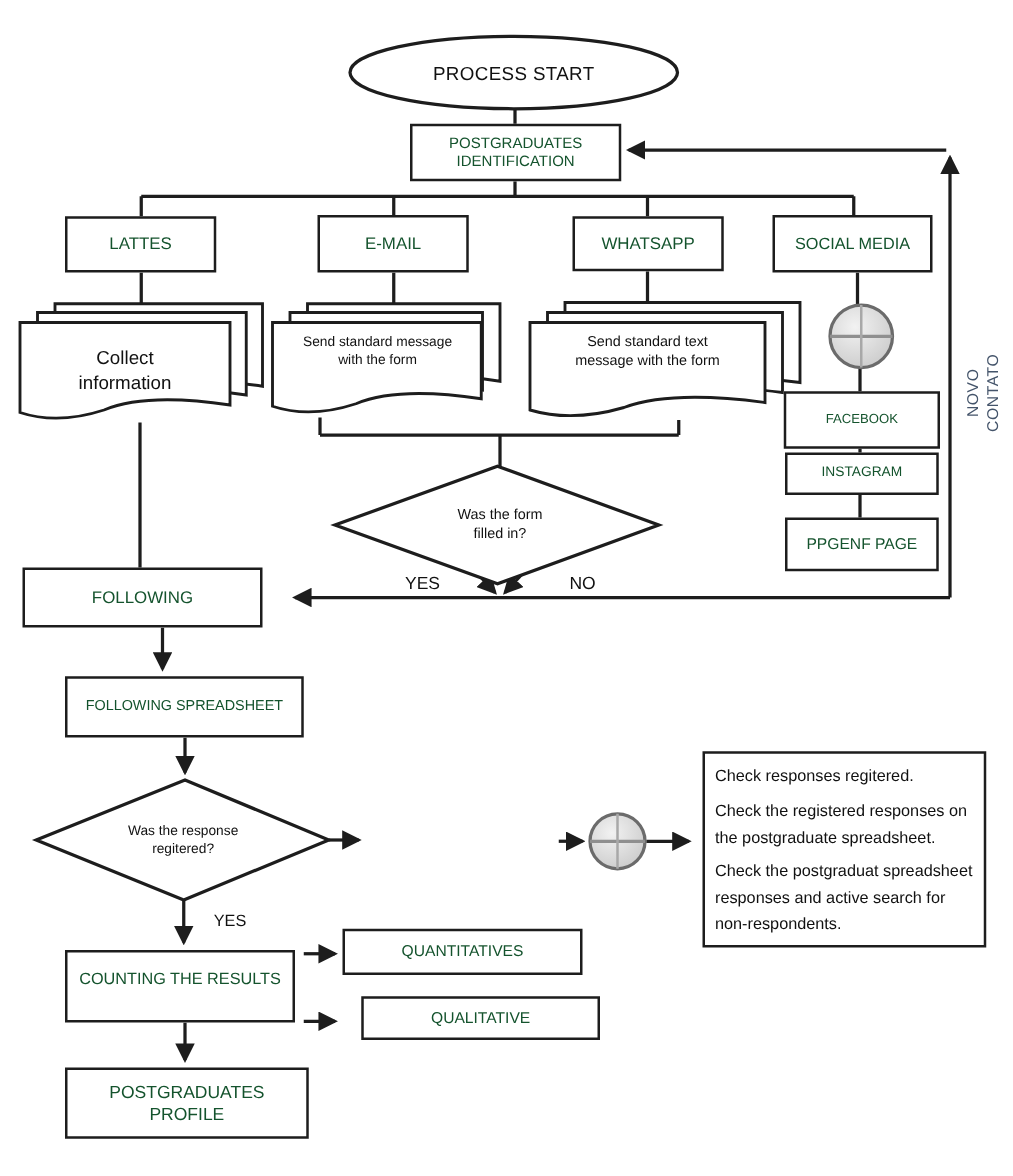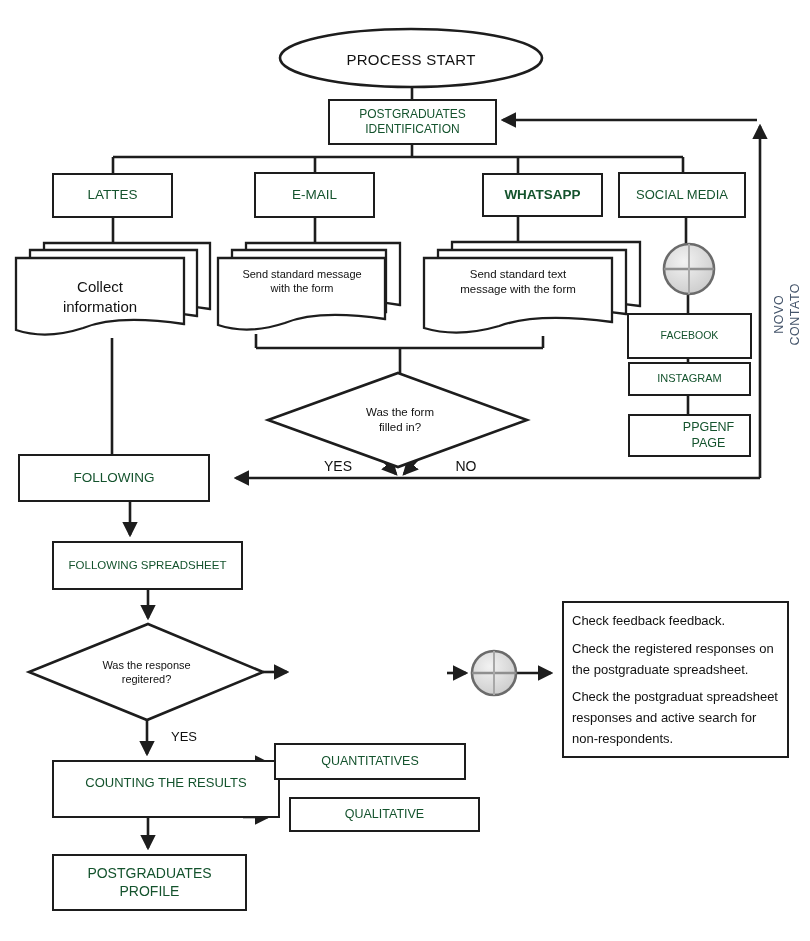--- a/index.html
+++ b/index.html
@@ -103,55 +103,55 @@
     </g>
   </svg>
 
   <div class="lbl" style="left:311px;top:50px;width:200px;font-size:15px;letter-spacing:.3px;">PROCESS START</div>
 
   <div class="box" style="left:328px;top:99px;width:169px;height:46px;font-size:12px;">POSTGRADUATES
 IDENTIFICATION</div>
 
   <div class="box" style="left:52px;top:173px;width:121px;height:45px;font-size:13.5px;">LATTES</div>
   <div class="box" style="left:254px;top:172px;width:121px;height:46px;font-size:13.5px;">E-MAIL</div>
-  <div class="box" style="left:482px;top:173px;width:121px;height:44px;font-size:13.5px;font-weight:bold;">WHATSAPP</div>
+  <div class="box" style="left:458px;top:173px;width:121px;height:44px;font-size:13.5px;">WHATSAPP</div>
   <div class="box" style="left:618px;top:172px;width:128px;height:46px;font-size:13px;">SOCIAL MEDIA</div>
 
   <div class="lbl" style="left:30px;top:277px;width:140px;font-size:15px;line-height:1.35;">Collect
 information</div>
   <div class="lbl" style="left:223px;top:267px;width:158px;font-size:11px;">Send standard message
 with the form</div>
   <div class="lbl" style="left:429px;top:267px;width:178px;font-size:11.5px;">Send standard text
 message with the form</div>
 
   <div class="box" style="left:627px;top:313px;width:125px;height:46px;font-size:10.5px;">FACEBOOK</div>
   <div class="box" style="left:628px;top:362px;width:123px;height:34px;font-size:11px;">INSTAGRAM</div>
-  <div class="box" style="left:628px;top:414px;width:123px;height:43px;font-size:12.5px;padding-left:38px;">PPGENF PAGE</div>
+  <div class="box" style="left:628px;top:414px;width:123px;height:43px;font-size:12.5px;">PPGENF PAGE</div>
 
   <div class="lbl rot" style="left:737px;top:298px;width:100px;font-size:12.5px;color:#44546a;">NOVO CONTATO</div>
 
   <div class="lbl" style="left:330px;top:405px;width:140px;font-size:11.5px;">Was the form
 filled in?</div>
   <div class="lbl" style="left:318px;top:457px;width:40px;font-size:14px;">YES</div>
   <div class="lbl" style="left:448px;top:457px;width:36px;font-size:14px;">NO</div>
 
   <div class="box" style="left:18px;top:454px;width:192px;height:48px;font-size:13.5px;">FOLLOWING</div>
   <div class="box" style="left:52px;top:541px;width:191px;height:49px;font-size:11.5px;">FOLLOWING SPREADSHEET</div>
 
   <div class="lbl" style="left:76px;top:658px;width:141px;font-size:11px;">Was the response
 regitered?</div>
 
 
   <div class="notes" style="left:562px;top:601px;width:227px;height:157px;">
-    <p>Check feedback feedback.</p>
+    <p>Check responses regitered.</p>
     <p>Check the registered responses on the postgraduate spreadsheet.</p>
     <p>Check the postgraduat spreadsheet responses and active search for non-respondents.</p>
   </div>
 
   <div class="lbl" style="left:166px;top:729px;width:36px;font-size:13px;">YES</div>
 
-  <div class="box" style="left:52px;top:760px;width:228px;height:58px;font-size:13px;padding-bottom:12px;">COUNTING THE RESULTS</div>
+  <div class="box" style="left:52px;top:760px;width:184px;height:58px;font-size:13px;padding-bottom:12px;">COUNTING THE RESULTS</div>
   <div class="box" style="left:274px;top:743px;width:192px;height:37px;font-size:12.5px;">QUANTITATIVES</div>
   <div class="box" style="left:289px;top:797px;width:191px;height:35px;font-size:12.5px;">QUALITATIVE</div>
   <div class="box" style="left:52px;top:854px;width:195px;height:57px;font-size:14px;">POSTGRADUATES
 PROFILE</div>
 
 </div>
 
 </body></html>

